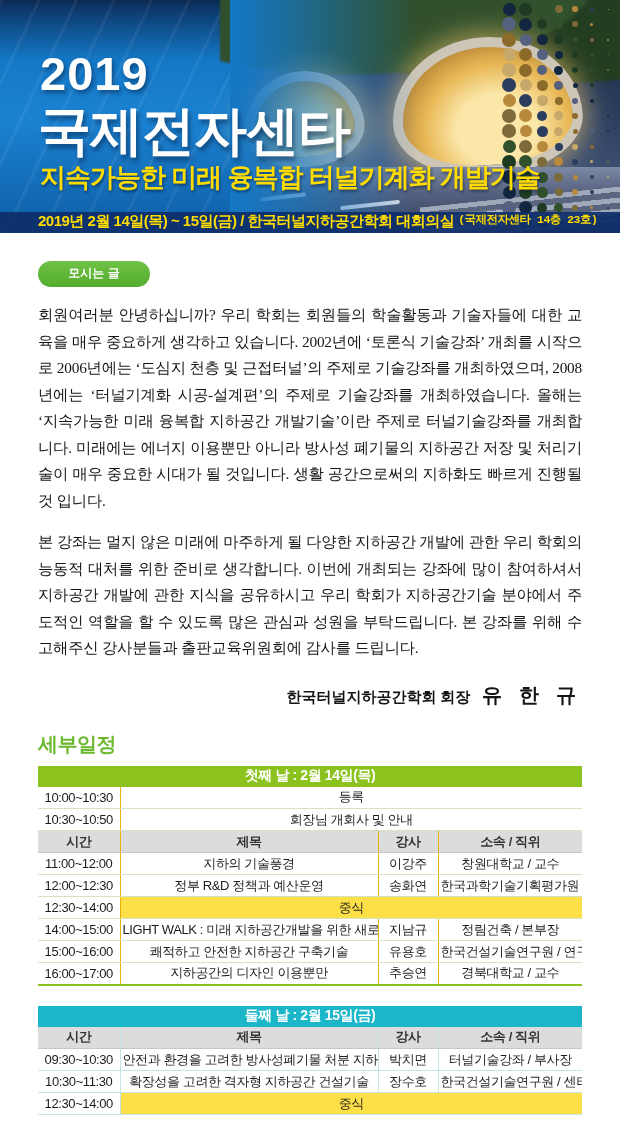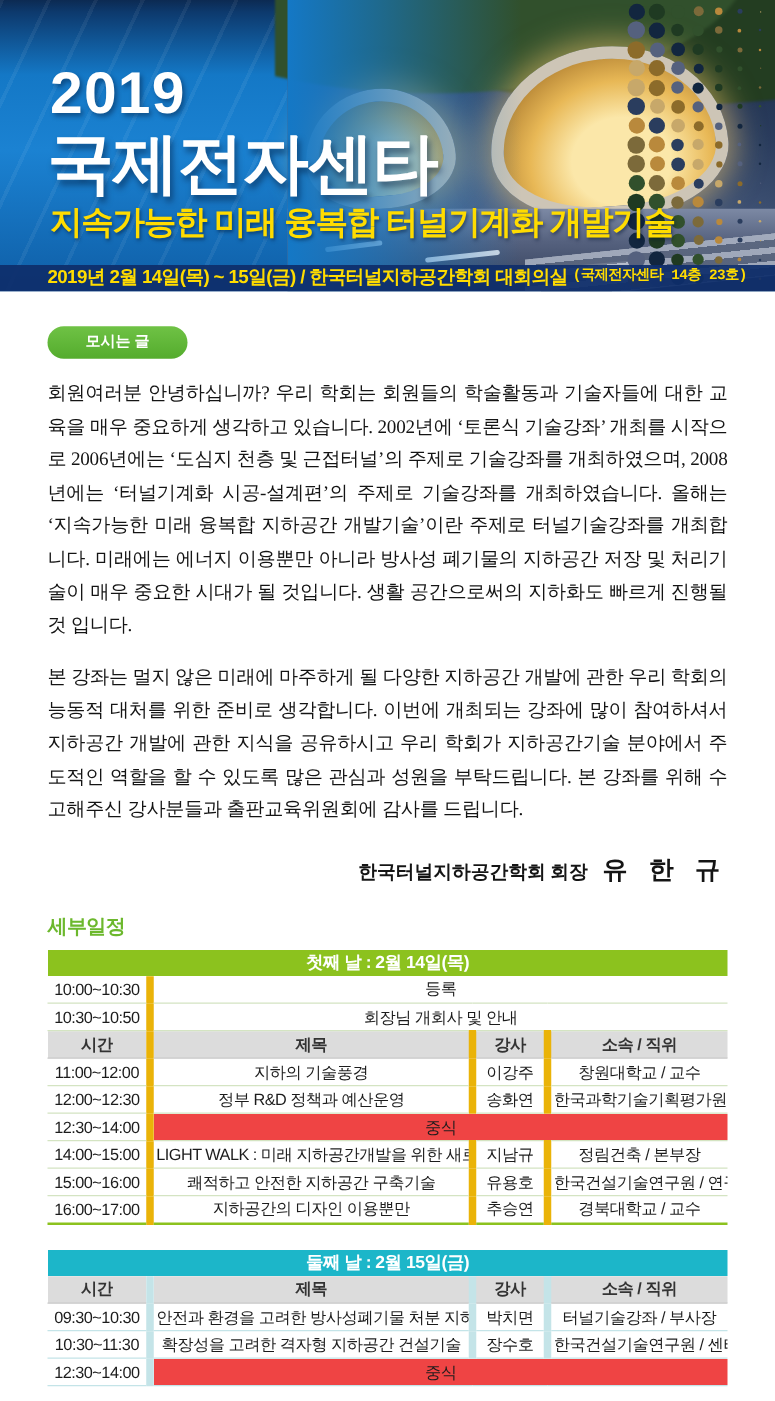--- a/index.html
+++ b/index.html
@@ -53,34 +53,34 @@
   .content { padding:0 38px; }
   .badge { margin-top:28px; display:inline-block; min-width:112px; text-align:center;
     background:linear-gradient(180deg,#6fc245 0,#54ac2d 100%); color:#fff; font-weight:800; font-size:12px;
     padding:4px 18px 5px; border-radius:16px; }
   .para { margin-top:15px; font-family:"Liberation Serif", serif; font-size:15.3px; line-height:26.5px;
     text-align:justify; color:#141414; letter-spacing:-0.2px; }
   .sig { margin-top:20px; text-align:right; font-family:"Liberation Serif", serif; font-size:15px;
     font-weight:700; color:#141414; }
   .sig .name { font-size:20px; letter-spacing:6px; margin-left:8px; font-weight:700; }
 
-  .sched-title { margin-top:22px; color:#6cb82d; font-size:16px; font-weight:800; letter-spacing:-0.5px; }
+  .sched-title { margin-top:22px; color:#6cb82d; font-size:20px; font-weight:800; letter-spacing:-0.5px; }
 
   table.sched { width:544px; border-collapse:collapse; margin-top:8px; table-layout:fixed;
     font-size:13px; color:#1c1c1c; }
   table.sched td, table.sched th { height:22px; text-align:center; vertical-align:middle;
     border-bottom:1px solid #d4e4c2; letter-spacing:-0.4px; padding:1px 2px; overflow:hidden; white-space:nowrap; }
   table.sched.day2 td, table.sched.day2 th { border-bottom-color:#c4e4e8; }
   table.sched .daybar { background:var(--accent); color:#fff; font-weight:800; font-size:14px; height:21px;
     border-bottom:none; }
   table.sched .subhead td { background:#dcdcdc; color:#333; font-weight:700; border-bottom:1px solid #c7c7c7; }
-  table.sched td.vline { border-right:6px solid #eab308; }
+  table.sched td.vline { border-right:1px solid #eab308; }
   table.sched.day2 td.vline { border-right-color:#c4e4e8; }
   table.sched tr.last td { border-bottom:2px solid var(--accent); }
-  table.sched td.lunch { background:#ef4444; }
+  table.sched td.lunch { background:#fde047; }
   .gap12 { height:12px; }
 </style>
 </head>
 <body>
 
 <div class="header">
   <div class="streaks"></div>
 
   <div class="photo">
     <div class="hill"></div>

